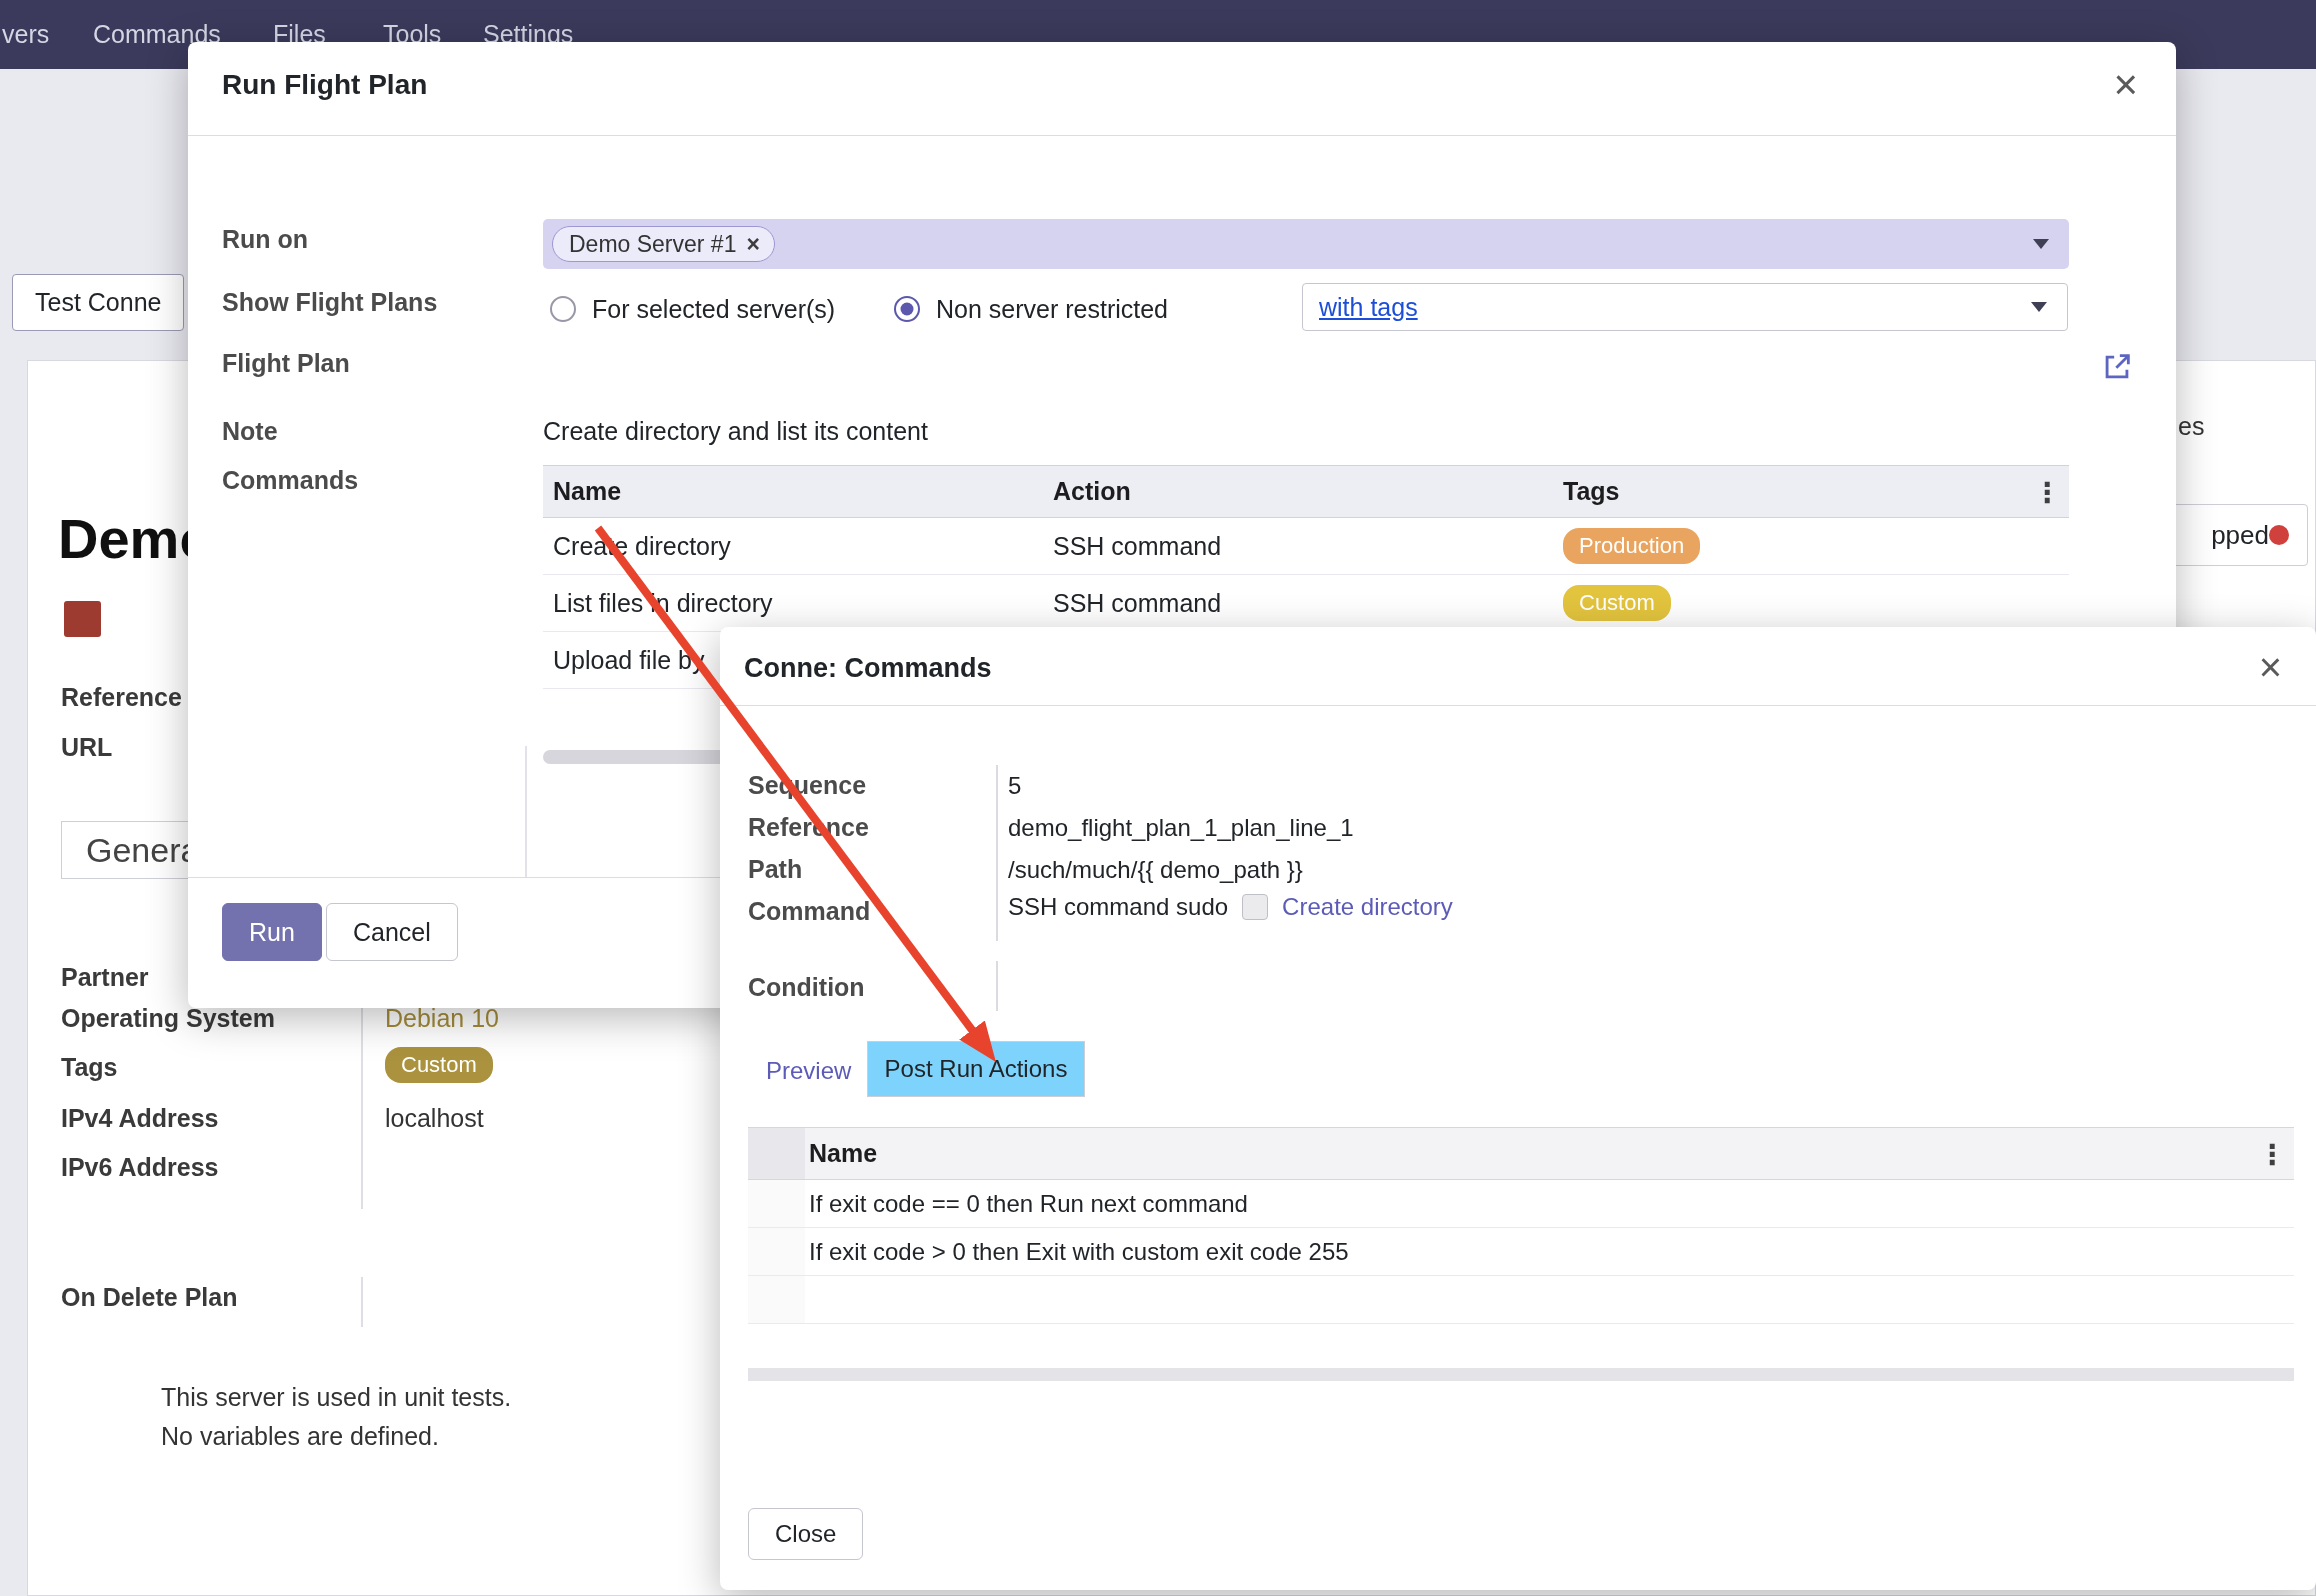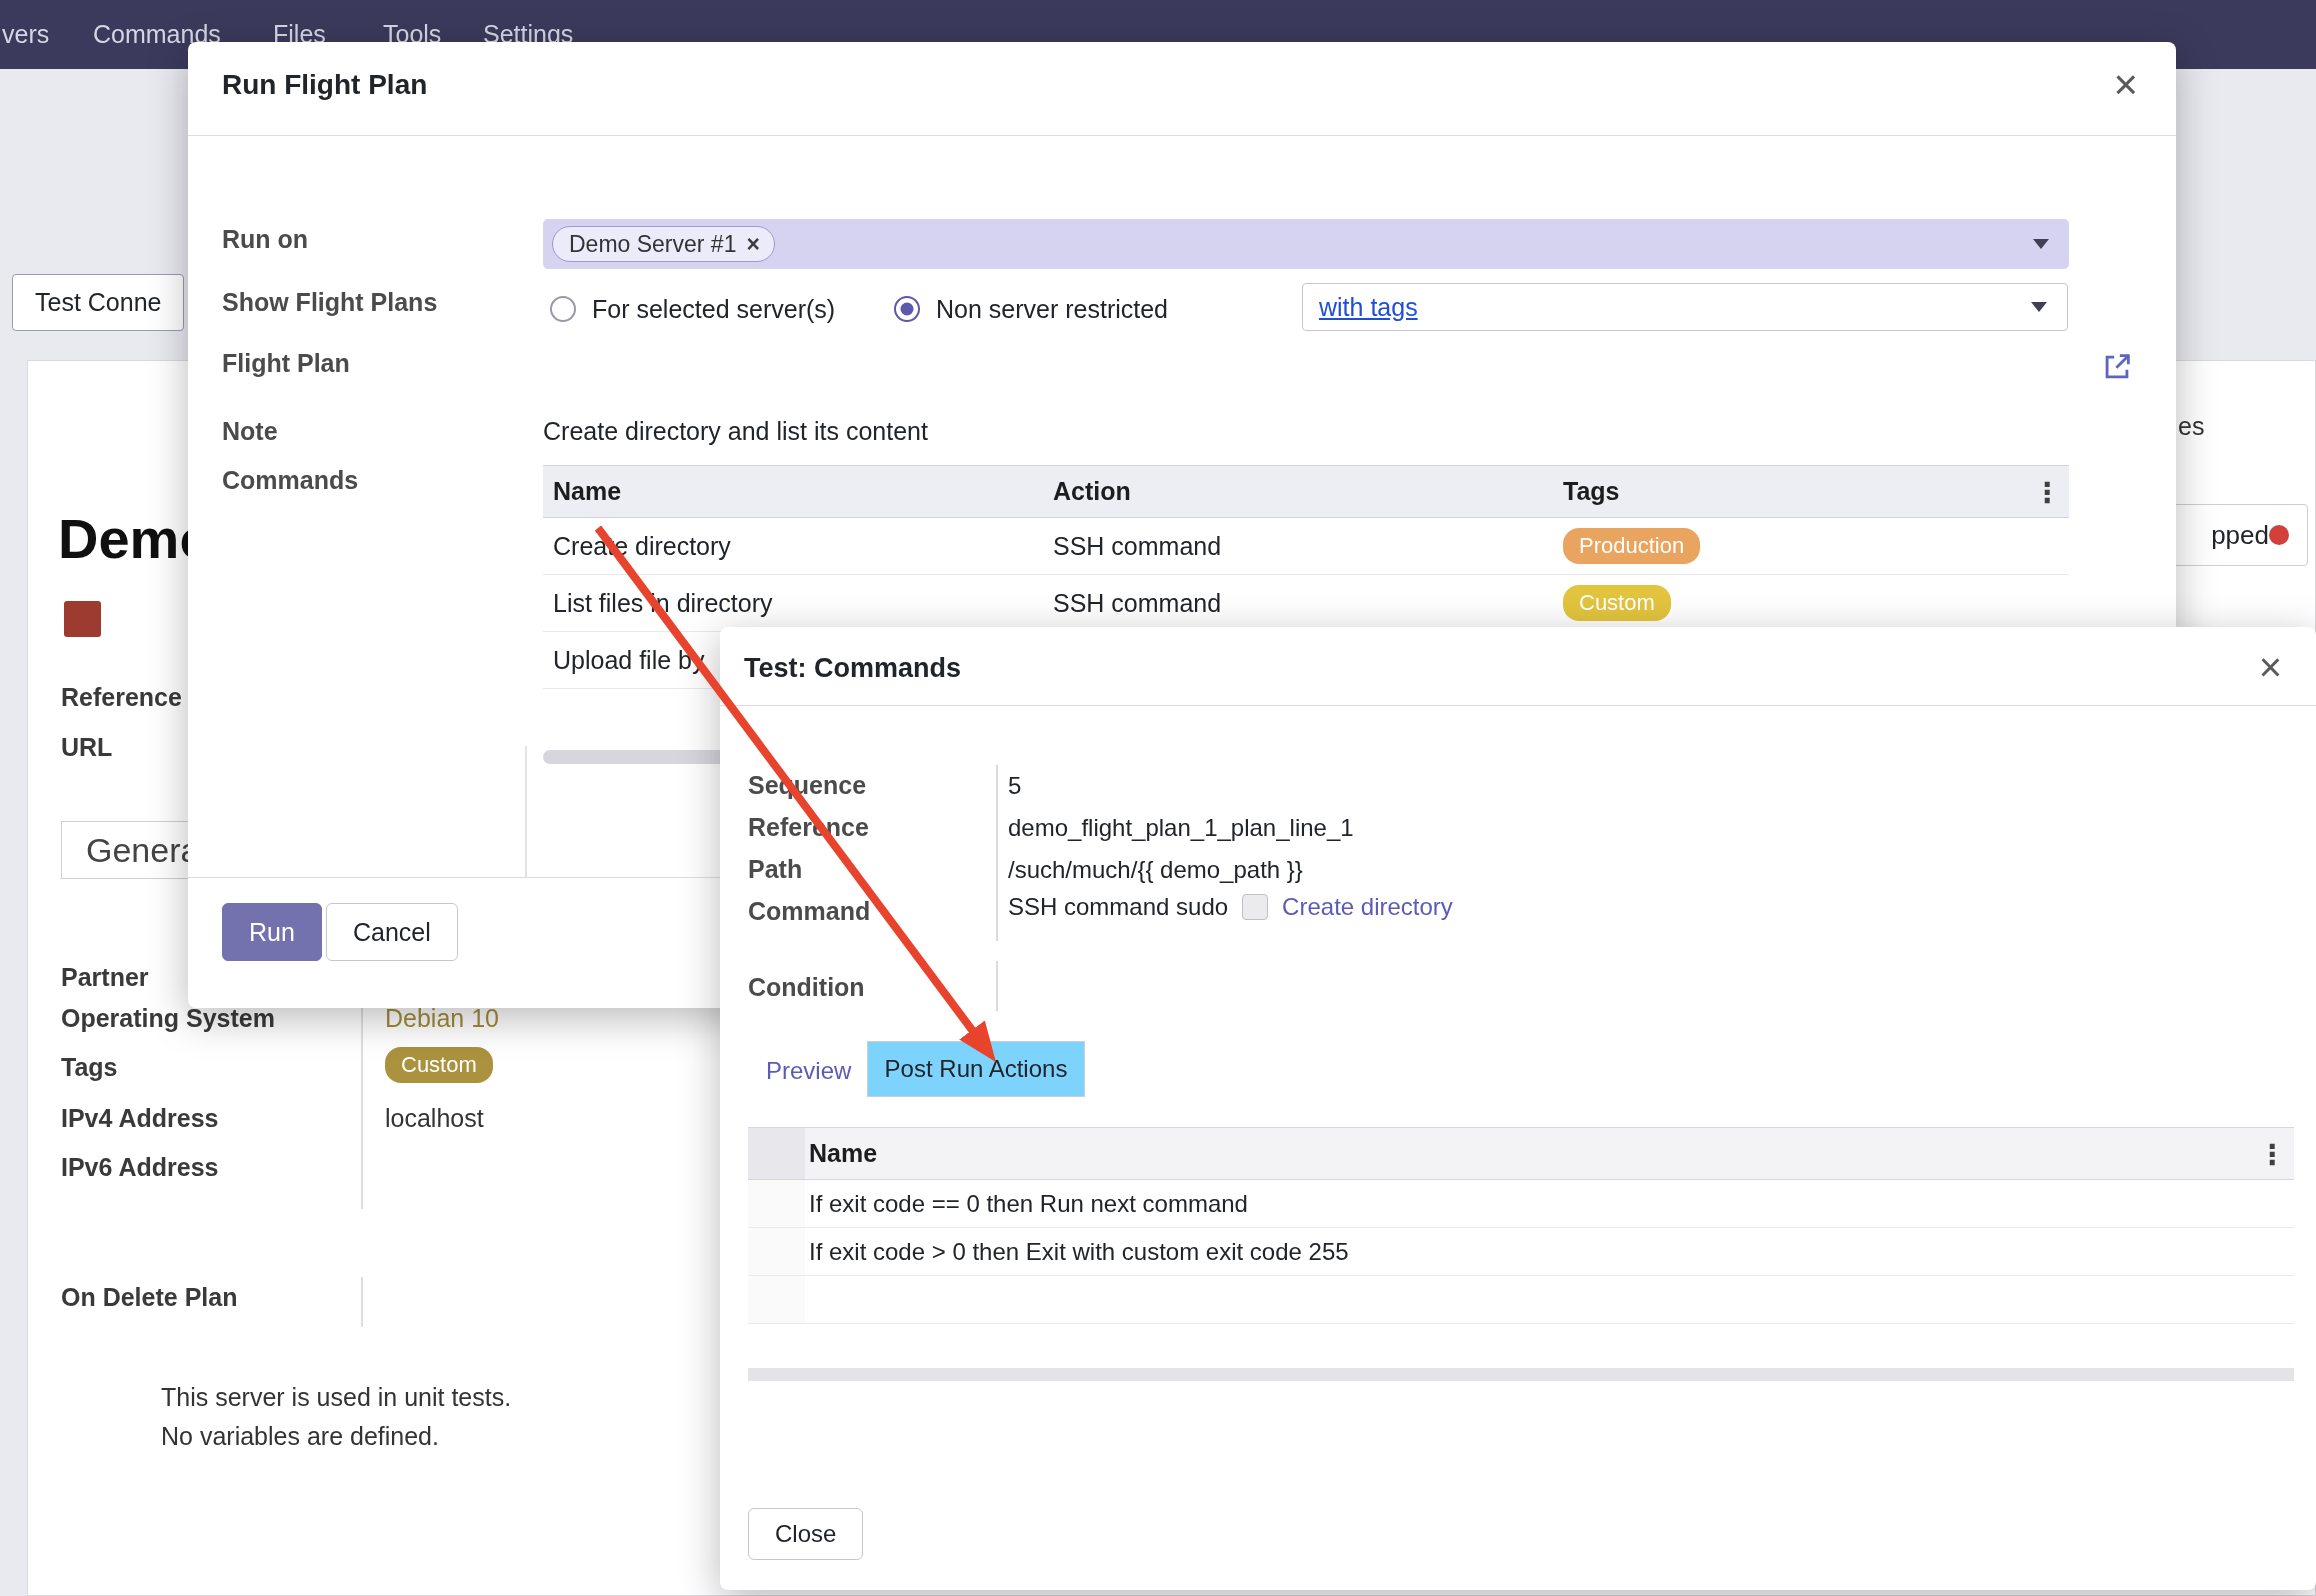--- a/index.html
+++ b/index.html
@@ -278,21 +278,21 @@
 
   <div class="hstrip"></div>
   <div class="vsep"></div>
 
   <div class="hline hl-foot"></div>
   <button class="btn btn-primary btn-run">Run</button>
   <button class="btn btn-cancel">Cancel</button>
 </section>
 
 <section class="modal ocm">
-  <h2 class="m-title">Test: Commands</h2>
+  <h2 class="m-title">Conne: Commands</h2>
   <span class="m-close">×</span>
   <div class="hline hl-head"></div>
 
   <span class="olab ol-0">Sequence</span>
   <span class="olab ol-1">Reference</span>
   <span class="olab ol-2">Path</span>
   <span class="olab ol-3">Command</span>
 
   <span class="oval ov-0">5</span>
   <span class="oval ov-1">demo_flight_plan_1_plan_line_1</span>

